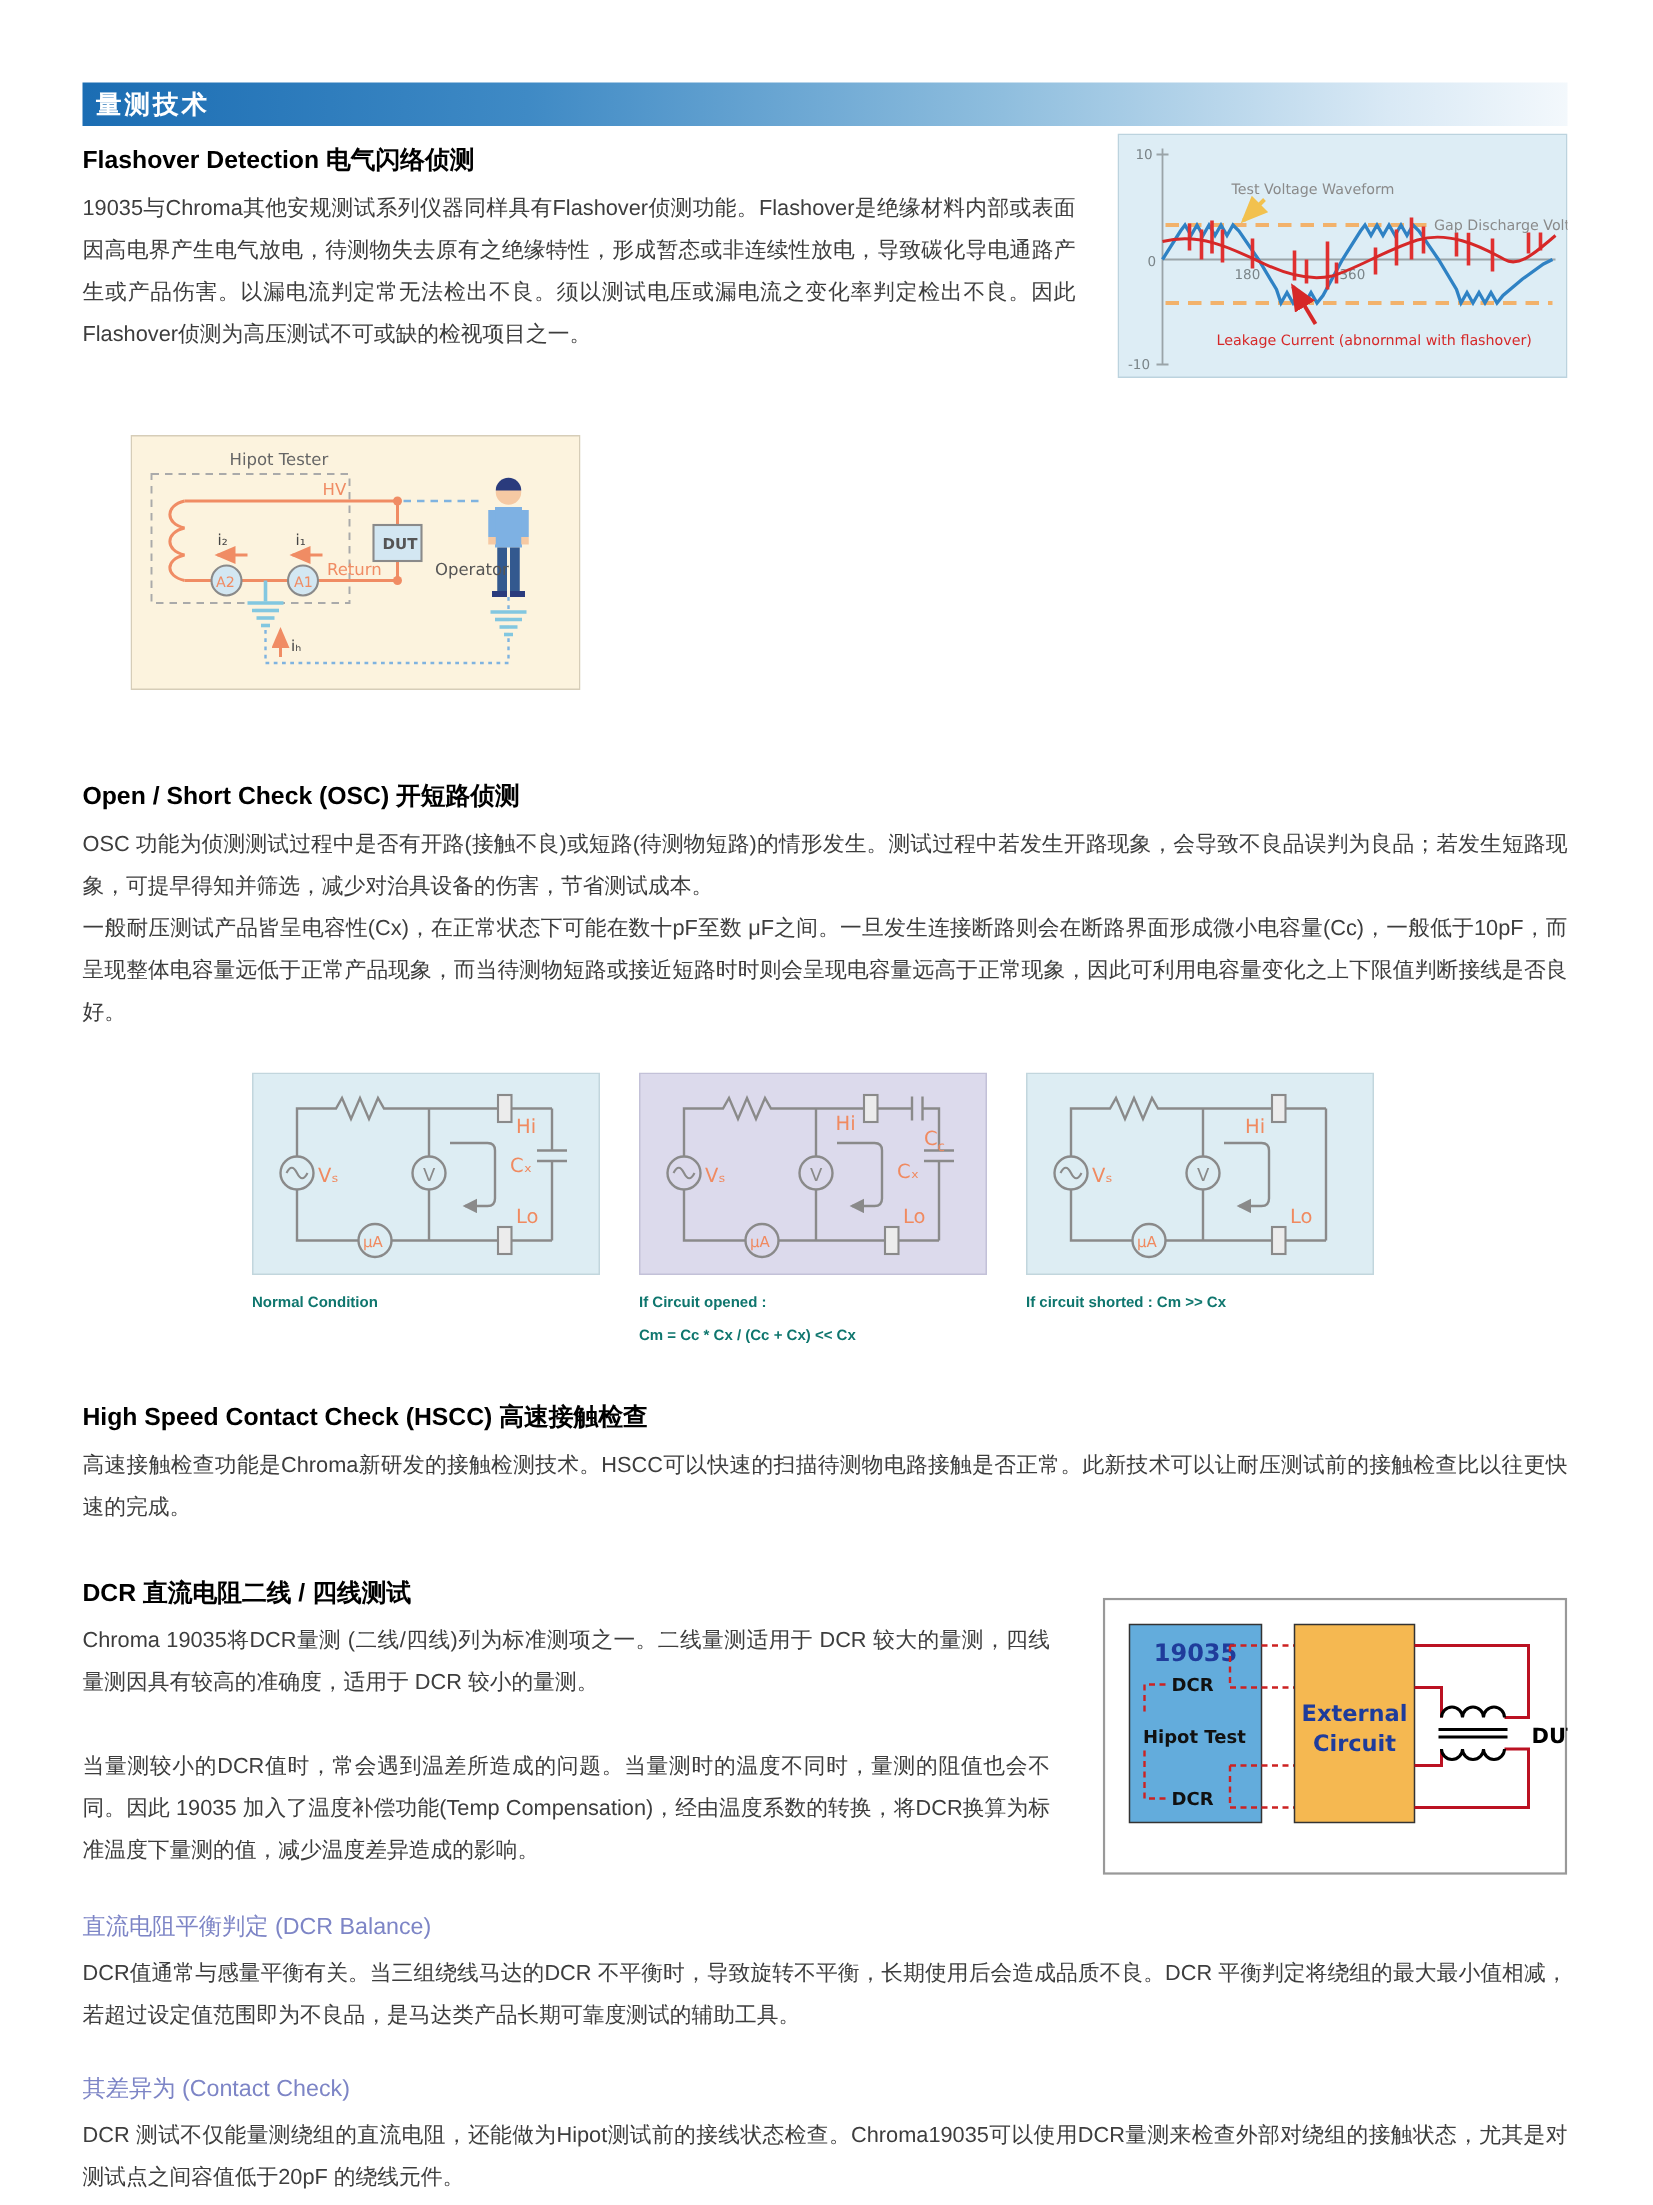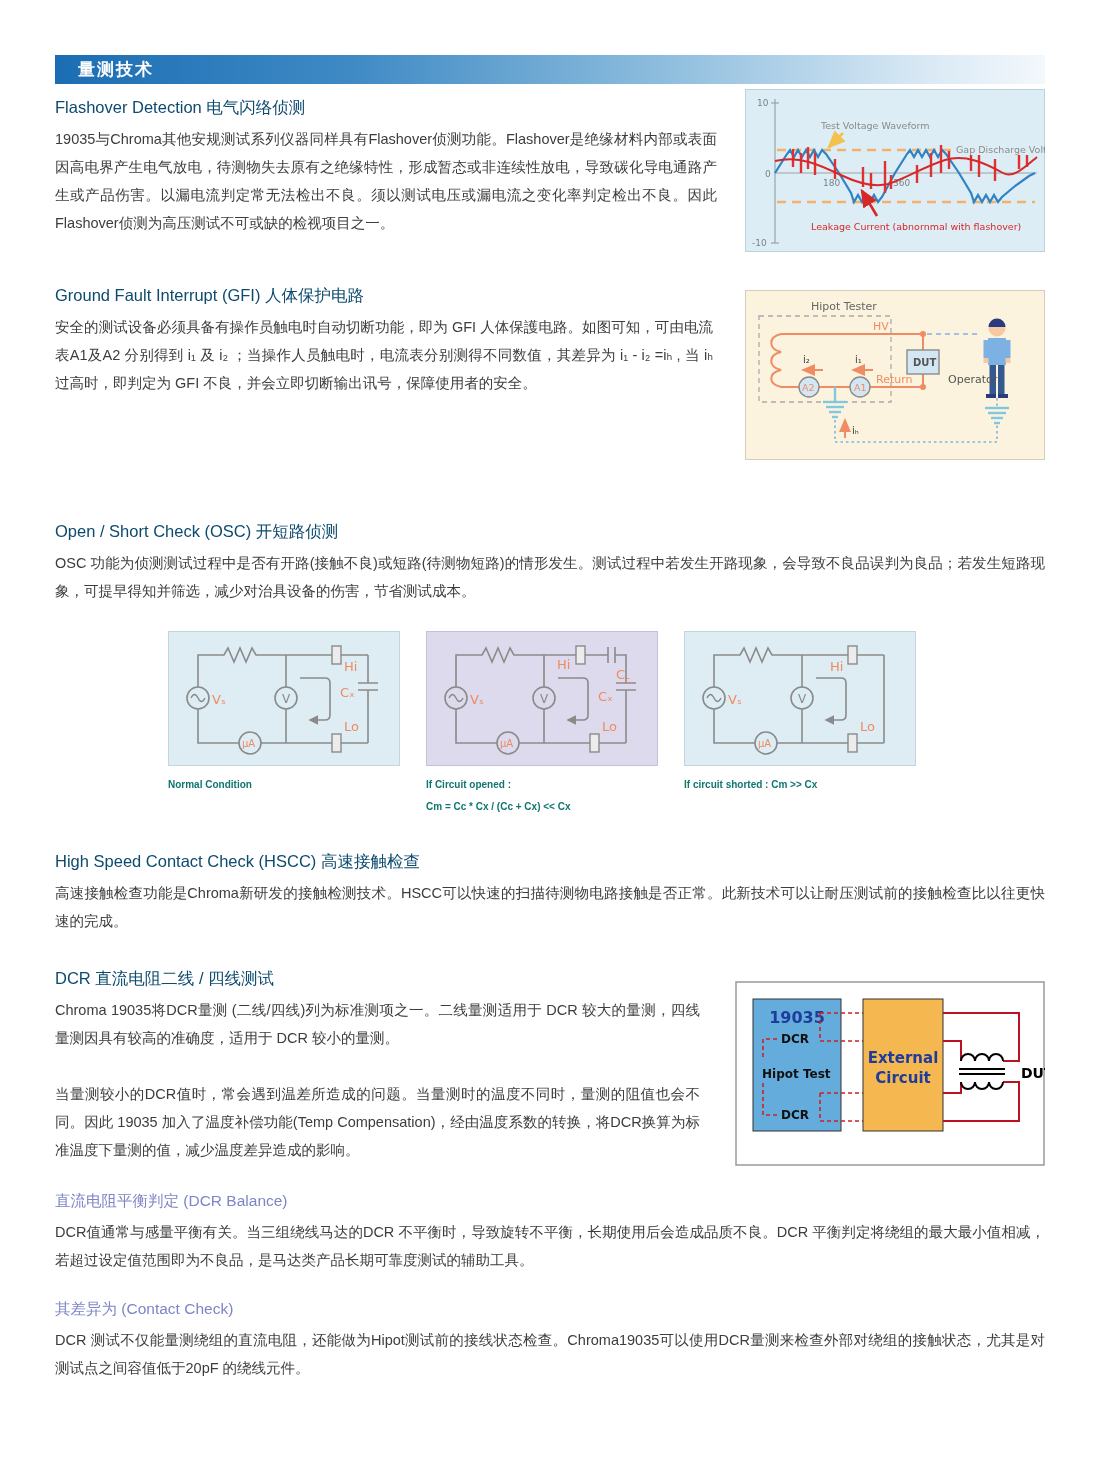--- a/index.html
+++ b/index.html
@@ -2,23 +2,23 @@
 <html><head>
 <meta charset="utf-8">
 <style>
   html,body{margin:0;padding:0;background:#fff;}
   #page{position:relative;width:1102px;height:1470px;background:#fff;overflow:hidden;
         font-family:"Liberation Sans","DejaVu Sans",sans-serif;color:#3f3f3f;}
   .content{padding:0 57px 0 55px;}
   
   .header-bar{margin-top:55px;height:29px;display:flex;align-items:center;
       background:linear-gradient(90deg,#1b6db3 0%,#3f8ac5 30%,#8fbede 62%,#d9e9f5 88%,#f3f8fc 100%);}
-  .header-bar .t{color:#fff;font-size:17px;font-weight:bold;padding-left:23px;letter-spacing:2px;}
+  .header-bar .t{color:#fff;font-size:17px;font-weight:bold;padding-left:9px;letter-spacing:2px;}
   
-  h2.sec{color:#0c4a6e;font-size:16.5px;font-weight:normal;margin:0 0 7px 0;line-height:22px;}
+  h2.sec{color:#000000;font-size:16.5px;font-weight:bold;margin:0 0 7px 0;line-height:22px;}
   h3.sub{color:#7d85c6;font-size:15.5px;font-weight:normal;margin:0 0 7px 0;line-height:21px;}
   p.body{font-size:14.5px;line-height:28px;margin:0;text-align:justify;color:#3d3d3d;}
   .row{display:flex;}
   .col-text{width:662px;}
   .fig-col{margin-left:28px;}
   .mt12{margin-top:12px;} .mt28{margin-top:28px;} .mt32{margin-top:32px;}
   .mt40{margin-top:60px;} .mt24{margin-top:24px;}
   
   .diagrams-row{display:flex;margin-top:26px;padding-left:113px;}
   .diagram-box{width:232px;margin-right:26px;}
@@ -98,24 +98,20 @@
           <line x1="132" y1="127" x2="117" y2="102" stroke="#d62828" stroke-width="2.6" marker-end="url(#ahR)"></line>
           <text x="76" y="40" font-size="9.5" fill="#8a8a8a">Test Voltage Waveform</text>
           <rect x="209" y="53" width="88" height="13" fill="#ddedf5"></rect>
           <text x="211" y="64" font-size="9.5" fill="#8a8a8a">Gap Discharge Voltage</text>
           <text x="66" y="141" font-size="9.5" fill="#d62828">Leakage Current (abnornmal with flashover)</text>
         </svg>
       </div>
     </div>
 
     <div class="row mt32">
-      <div class="col-text">
-        <h2 class="sec">Ground Fault Interrupt (GFI) 人体保护电路</h2>
-        <p class="body">安全的测试设备必须具备有操作员触电时自动切断功能，即为 GFI 人体保護电路。如图可知，可由电流表A1及A2 分别得到 i₁ 及 i₂ ；当操作人员触电时，电流表分别测得不同数值，其差异为 i₁ - i₂ =iₕ , 当 iₕ 过高时，即判定为 GFI 不良，并会立即切断输出讯号，保障使用者的安全。</p>
-      </div>
       <div class="fig-col" style="margin-top:6px;margin-left:32px;">
         <svg width="300" height="170" viewBox="0 0 300 170">
           <defs>
             <marker id="ahO" markerWidth="9" markerHeight="9" refX="6" refY="3" orient="auto">
               <path d="M0,0 L7,3 L0,6 Z" fill="#f08c64"></path>
             </marker>
           </defs>
           <rect x="0.5" y="0.5" width="299" height="169" fill="#fcf3de" stroke="#d6cdb8"></rect>
           <text x="66" y="20" font-size="11" fill="#666">Hipot Tester</text>
           <rect x="14" y="26" width="132" height="86" fill="none" stroke="#aaa" stroke-width="1.3" stroke-dasharray="5 4"></rect>
@@ -174,20 +170,21 @@
               <line x1="249" y1="133" x2="255" y2="133"></line>
           </g>
           <text x="203" y="93" font-size="11" fill="#555">Operator</text>
         </svg>
       </div>
     </div>
 
     <div class="mt40">
       <h2 class="sec">Open / Short Check (OSC) 开短路侦测</h2>
       <p class="body">OSC 功能为侦测测试过程中是否有开路(接触不良)或短路(待测物短路)的情形发生。测试过程中若发生开路现象，会导致不良品误判为良品；若发生短路现象，可提早得知并筛选，减少对治具设备的伤害，节省测试成本。</p>
+      <p class="body mt28">一般耐压测试产品皆呈电容性(Cx)，在正常状态下可能在数十pF至数 μF之间。一旦发生连接断路则会在断路界面形成微小电容量(Cc)，一般低于10pF，而呈现整体电容量远低于正常产品现象，而当待测物短路或接近短路时时则会呈现电容量远高于正常现象，因此可利用电容量变化之上下限值判断接线是否良好。</p>
     </div>
 
     <div class="diagrams-row">
 
       <div class="diagram-box">
         <svg width="232" height="135" viewBox="0 0 232 135">
           <defs>
               <marker id="ahG1" markerWidth="8" markerHeight="8" refX="5" refY="3" orient="auto">
                 <path d="M0,0 L6,3 L0,6 Z" fill="#8a8a8a"></path>
               </marker>

